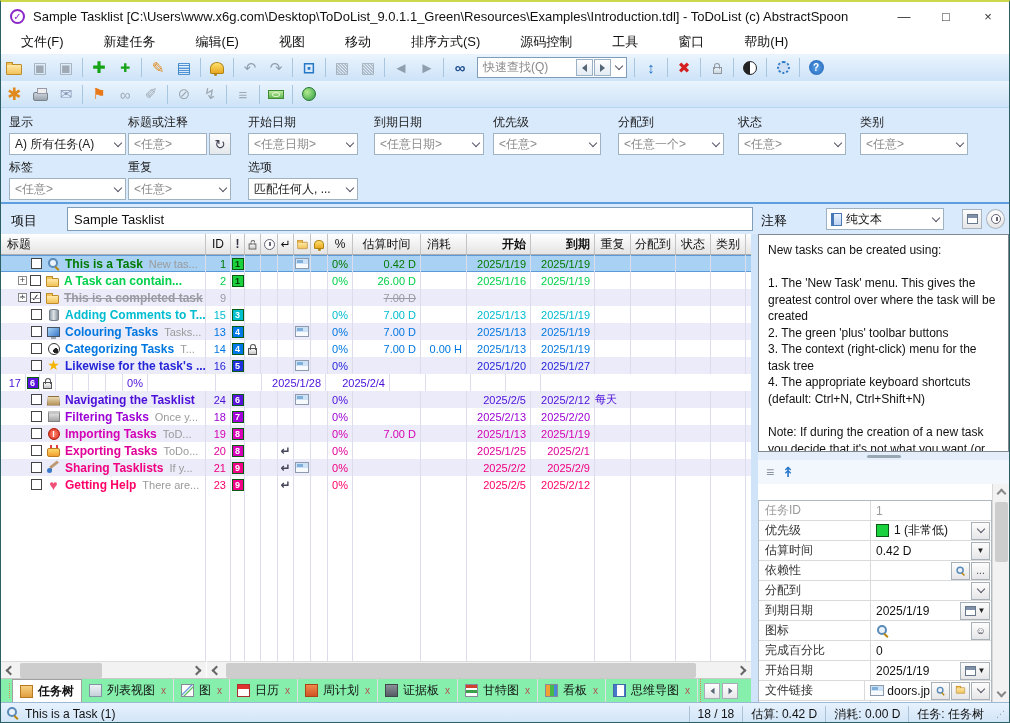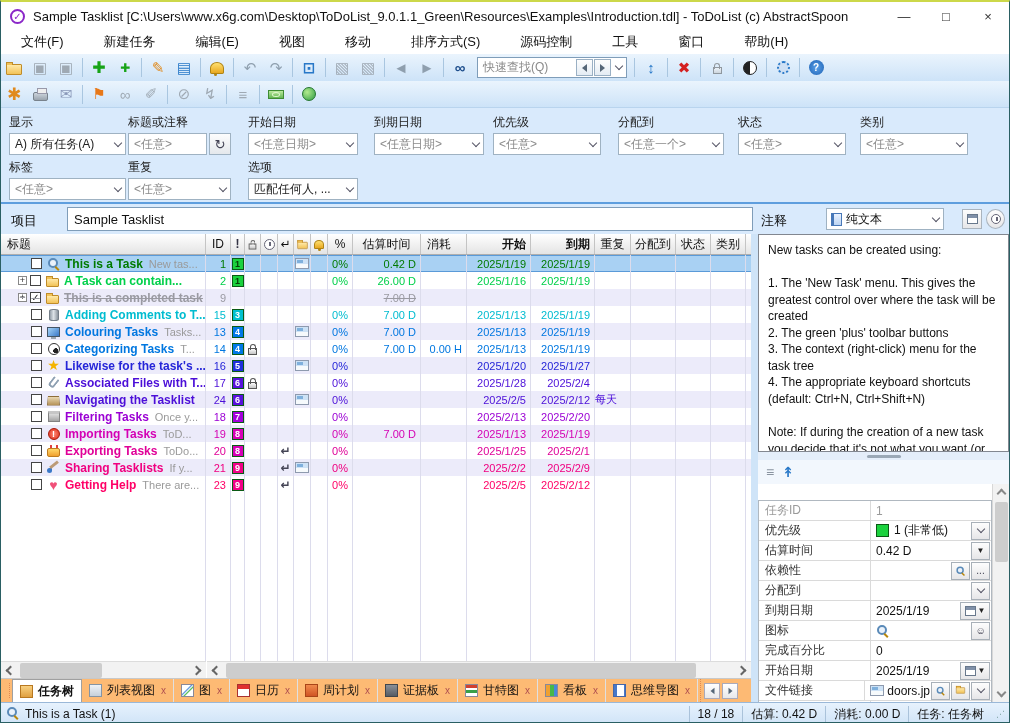--- a/index.html
+++ b/index.html
@@ -133,21 +133,21 @@
   .sarrow.r::before{transform:rotate(-45deg);margin-right:2px;}
   .strack{flex:1;height:17px;position:relative;}
   .sthumb{position:absolute;top:1px;height:15px;background:#cdcdcd;border-radius:2px;}
   .vscroll{position:absolute;width:17px;background:#f2f2f2;border-left:1px solid #d8d8d8;}
   .vsarrow{height:16px;display:flex;align-items:center;justify-content:center;}
   .vsarrow::before{content:"";width:5px;height:5px;border-right:2px solid #888;border-bottom:2px solid #888;}
   .vsarrow.up::before{transform:rotate(-135deg);margin-top:3px;}
   .vsarrow.dn::before{transform:rotate(45deg);margin-bottom:3px;}
   .vthumb{position:absolute;left:2px;width:13px;background:#cdcdcd;border-radius:2px;}
   
-  .tabbar{position:absolute;left:0;top:676px;width:750px;height:24px;background:#fdba74;border-top:1px solid #c8c8c8;display:flex;align-items:stretch;font-size:12px;}
+  .tabbar{position:absolute;left:0;top:676px;width:750px;height:24px;background:#86efac;border-top:1px solid #c8c8c8;display:flex;align-items:stretch;font-size:12px;}
   .tabgrip{width:7px;border-right:1px dotted #e08a50;margin:4px 2px;}
   .tab{display:flex;align-items:center;padding:0 7px;border-right:1px solid #e0e0e0;white-space:nowrap;}
   .tab.active{background:#fff;border:1px solid #a0a0a0;border-bottom:none;font-weight:bold;}
   .tabicon{width:13px;height:13px;margin-right:5px;flex:none;}
   .tabx{color:#b05050;font-size:10px;margin-left:6px;}
   .ti-tree{background:linear-gradient(#f8d080,#e0a040);border:1px solid #b87820;}
   .ti-list{background:linear-gradient(#eef2f6,#c6d0da);border:1px solid #8494a4;}
   .ti-chart{background:linear-gradient(135deg,#fff 38%,#4888d8 44%,#fff 52%,#48b848 60%,#fff 66%);border:1px solid #889;}
   .ti-cal{background:linear-gradient(#e03030 0 4px,#fff 4px);border:1px solid #a83030;}
   .ti-week{background:linear-gradient(#f08a4c,#d05424);border:1px solid #a84418;}
@@ -630,28 +630,20 @@
       <div class="cell num w-spent"></div>
       <div class="cell num w-date">2025/1/20</div>
       <div class="cell num w-date">2025/1/27</div>
       <div class="cell w-recur"></div>
       <div class="cell w-assign"></div>
         <div class="cell w-status"></div>
         <div class="cell w-cat"></div>
     </div>
 
     <div class="trow" style="color: rgb(75, 14, 216);">
-      <div class="cell tcell w-title">
-          <span class="expsp"></span>
-          <span class="cb"></span>
-          <span class="ticon">
-            <span class="iclip"></span>
-          </span>
-          <span class="ttl">Associated Files with T...</span>
-        </div>
       <div class="cell num w-id">17</div>
       <div class="cell ctr w-pri">
           <span class="pbox" style="background: rgb(88, 18, 220);">6</span>
         </div>
       <div class="cell ctr w-ic">
           <span class="ilock"></span>
         </div>
       <div class="cell w-ic2"></div>
         <div class="cell w-ic"></div>
         <div class="cell w-ic2"></div>

